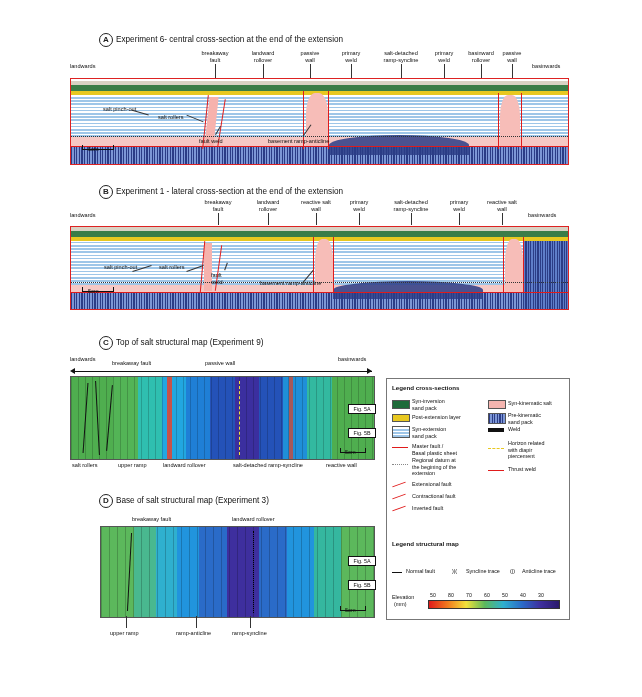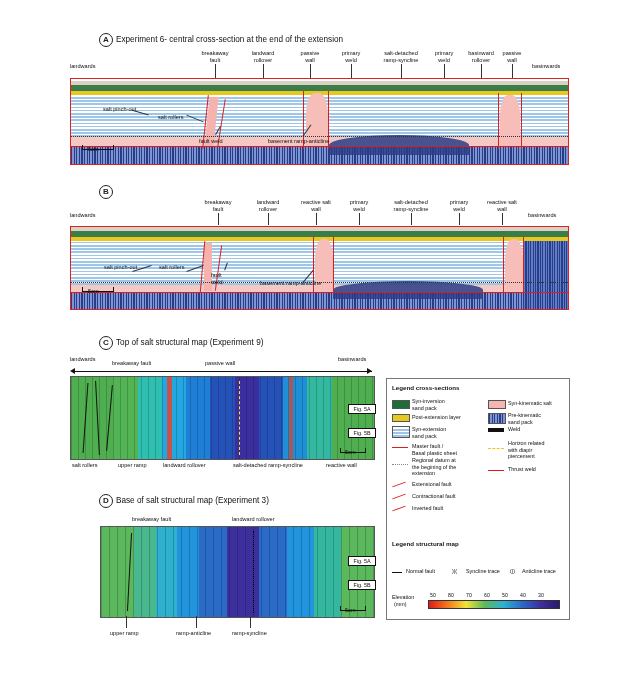--- a/index.html
+++ b/index.html
@@ -117,20 +117,21 @@
   <div class="lbl" style="left:268px;top:138px">basement ramp-anticline</div>
   <div class="leader" style="left:131px;top:112px;width:18px;transform:rotate(16deg)"></div>
   <div class="leader" style="left:186px;top:118px;width:18px;transform:rotate(22deg)"></div>
   <div class="leader" style="left:213px;top:130px;width:10px;transform:rotate(-60deg)"></div>
   <div class="leader" style="left:300px;top:130px;width:14px;transform:rotate(-55deg)"></div>
 
   <div class="scalebar" style="left:82px;top:145px;width:30px"></div>
   <div class="lbl" style="left:88px;top:146px">5cm</div>
 
   <div class="pl" style="left:99px;top:185px">B</div>
+  <div class="ptitle" style="left:116px;top:187px">Experiment 1 - lateral cross-section at the end of the extension</div>
 
   <div class="lbl" style="left:70px;top:212px">landwards</div>
   <div class="lbl" style="left:528px;top:212px">basinwards</div>
 
   <div class="lbl c" style="left:218px;top:199px;white-space:pre">breakaway
 fault</div>
   <div class="lbl c" style="left:268px;top:199px;white-space:pre">landward
 rollover</div>
   <div class="lbl c" style="left:316px;top:199px;white-space:pre">reactive salt
 wall</div>

